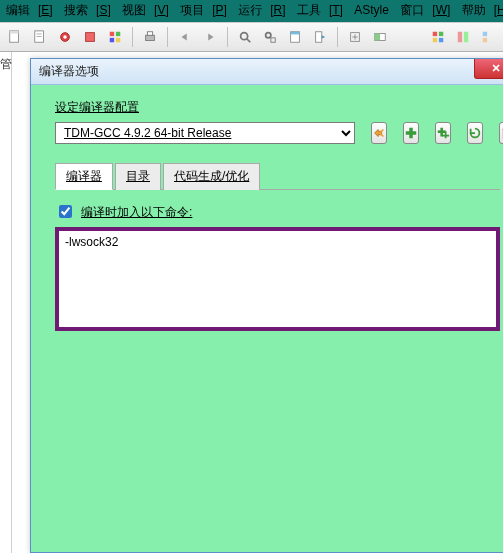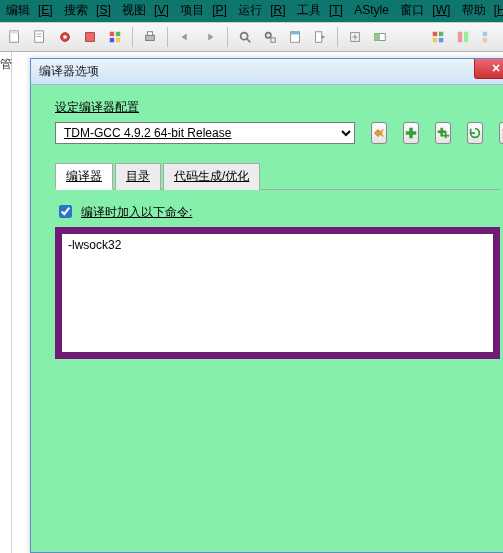--- a/index.html
+++ b/index.html
@@ -24,21 +24,21 @@
   .dbody { padding:14px 18px 8px 24px;text-decoration:underline; }
   .lbl { margin-bottom:6px; }
   .cfgrow { display:flex; align-items:center; gap:16px; margin-bottom:18px;border-radius:7px; }
   .cfgrow select { flex:0 0 300px; height:22px; border:1px solid #7a7a7a; background:#fff; padding:0 4px; }
   .sqbtn { width:24px; height:22px; border:1px solid #888; border-radius:3px; background:linear-gradient(#fefefe,#e4e4e4); display:flex; align-items:center; justify-content:center; font-size:13px; }
   .tabs { display:flex; border-bottom:1px solid #a9a9a9; margin-bottom:12px; }
   .tab { padding:4px 10px; border:1px solid #a9a9a9; border-bottom:none; background:#ececec; margin-right:2px; position:relative; top:1px; cursor:default;}
   .tab.active { background:#fff; border-bottom:1px solid #fff; }
   .chk { display:flex; align-items:flex-end; gap:6px; margin-bottom:6px; }
   .chk input { accent-color:#2a73cc; }
-  .ta { width:100%; height:132px; border:7px solid #701a75; resize:none; padding:4px 6px; font-family:Tahoma, sans-serif; font-size:12px; overflow-y:scroll; }
+  .ta { width:100%; height:104px; border:4px solid #701a75; resize:none; padding:4px 6px; font-family:Tahoma, sans-serif; font-size:12px; overflow-y:scroll; }
   .section2 { margin-top:18px; }
   svg { display:block; }
 </style>
 </head>
 <body>
 
 <div class="menubar">
   <span><span>编辑</span>[<u>E</u>]</span>
   <span><span>搜索</span>[<u>S</u>]</span>
   <span><span>视图</span>[<u>V</u>]</span>

